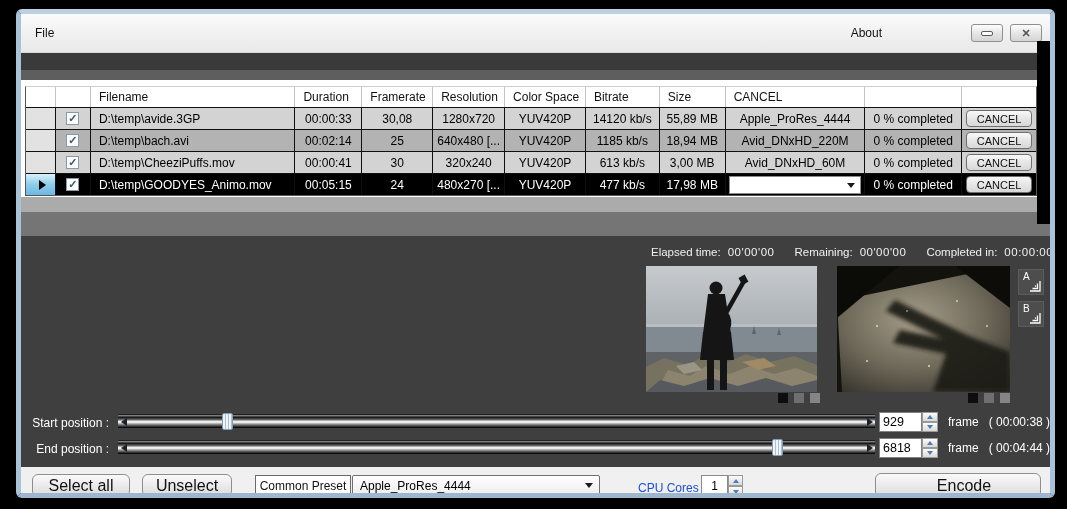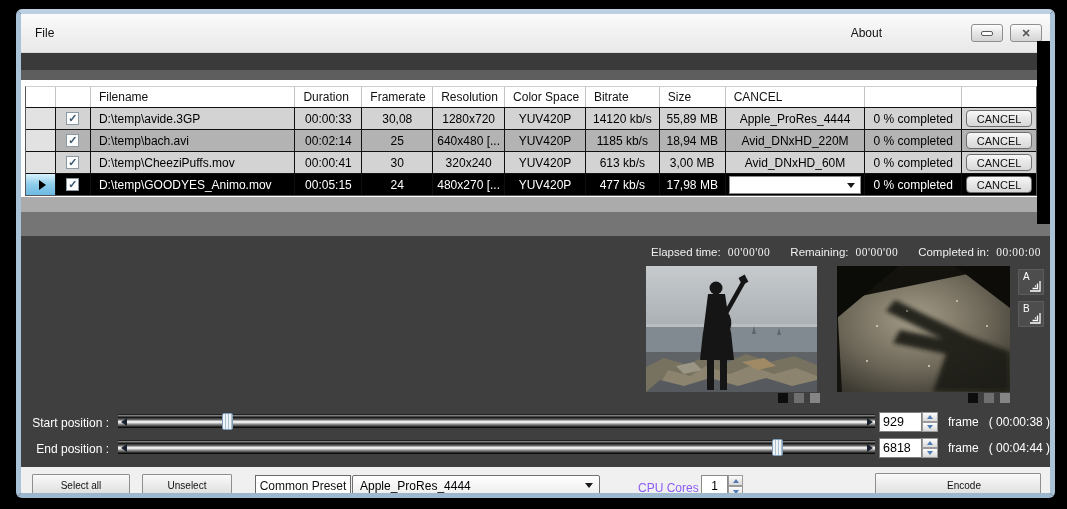--- a/index.html
+++ b/index.html
@@ -56,21 +56,21 @@
   .out-combo .arr-down { position:absolute; right:5px; top:6px; }
 
   
   .greyband1 { height:15px; background:#ababab; }
   .greyband2 { height:24px; background:#757575; }
 
   
   .panel { position:relative; height:231px; background:#3f3f3f; color:#f0f0f0; }
   .status { position:absolute; top:10px; left:630px; display:flex; align-items:center; font-size:11.5px; white-space:nowrap; }
   .status .lbl { margin-right:7px; }
-  .status .val { margin-right:20px; letter-spacing:0.5px;font-family:Liberation Serif, serif; }
+  .status .val { margin-right:20px; letter-spacing:0.5px; }
 
   .thumb { position:absolute; top:30px; }
   .thumb-a { left:625px; width:171px; height:126px; }
   .thumb-b { left:816px; width:173px; height:126px; }
   .ind { position:absolute; top:157px; display:flex; gap:6px; }
   .ind-a { left:757px; } .ind-b { left:947px; }
   .ind .sq { width:10px; height:10px; }
   .sq1{background:#0d0d0d;} .sq2{background:#6f6f6f;} .sq3{background:#858585;}
 
   .abbtn { position:absolute; left:997px; width:26px; height:26px; background:#4d4d4d; border:1px solid #5c5c5c; color:#fff; }
@@ -96,31 +96,31 @@
   .spin { position:absolute; left:901px; width:16px; height:20px; display:flex; flex-direction:column; }
   .sp-start { top:176px; } .sp-end { top:202px; }
   .spin .sbtn { flex:1; border:1px solid #9a9a9a; background:linear-gradient(180deg,#fcfcfc,#d9d9d9); display:flex; align-items:center; justify-content:center; }
   .tri-up { width:0; height:0; border-left:3px solid transparent; border-right:3px solid transparent; border-bottom:4px solid #4f7cb5; }
   .tri-dn { width:0; height:0; border-left:3px solid transparent; border-right:3px solid transparent; border-top:4px solid #4f7cb5; }
   .frame-text { position:absolute; left:927px; font-size:12px; color:#fff; white-space:nowrap; display:flex; gap:10px; }
   .ft-start { top:179px; } .ft-end { top:205px; }
 
   
   .footer { position:relative; height:38px; background:#f0f0f0; }
-  .btn { position:absolute; border:1px solid #8e8e8e; border-radius:1px; background:linear-gradient(180deg,#fafafa,#e9e9e9 55%,#dcdcdc);
-         font-size:10px; color:#111; display:flex; align-items:center; justify-content:center; }
+  .btn { position:absolute; border:1px solid #8e8e8e; border-radius:6px; background:linear-gradient(180deg,#fafafa,#e9e9e9 55%,#dcdcdc);
+         font-size:16px; color:#111; display:flex; align-items:center; justify-content:center; }
   .btn-selectall { left:11px; top:7px; width:98px; height:23px; }
   .btn-unselect { left:121px; top:7px; width:90px; height:23px; }
   .preset-label { position:absolute; left:234px; top:8px; width:96px; height:21px; background:#fff; border:1px solid #6a6a6a;
                   font-size:12px; color:#111; display:flex; align-items:center; justify-content:center; }
   .preset-combo { position:absolute; left:331px; top:8px; width:248px; height:21px; background:linear-gradient(180deg,#fff,#ededed);
                   border:1px solid #707070; border-radius:2px; display:flex; align-items:center; font-size:12px; color:#000; }
   .preset-combo span { padding-left:7px; flex:1; }
   .preset-combo .arr-down { margin-right:6px; }
-  .cpu-label { position:absolute; left:617px; top:14px; font-size:12px; color:#8b5cf6; }
+  .cpu-label { position:absolute; left:617px; top:14px; font-size:12px; color:#1d4ed8; }
   .cpu-box { position:absolute; left:680px; top:8px; width:27px; height:22px; background:#fff; border:1px solid #8a8a8a;
              font-size:12px; color:#000; display:flex; align-items:center; justify-content:center; }
   .cpu-spin { position:absolute; left:707px; top:8px; width:15px; height:22px; display:flex; flex-direction:column; }
   .cpu-spin .sbtn { flex:1; border:1px solid #9a9a9a; background:linear-gradient(180deg,#fcfcfc,#d9d9d9); display:flex; align-items:center; justify-content:center; }
   .btn-encode { left:854px; top:6px; width:166px; height:25px;padding-left:12px; }
 </style>
 </head>
 <body>
 
 <div class="window">

